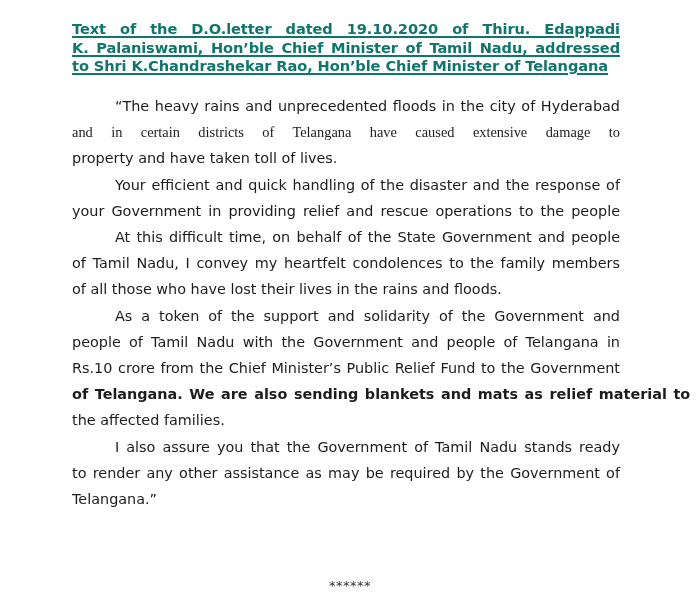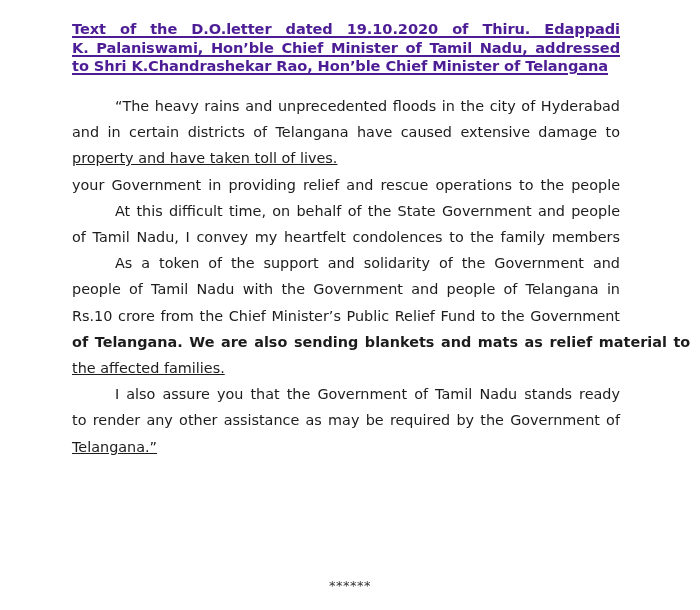--- a/index.html
+++ b/index.html
@@ -27,21 +27,21 @@
       left: 0;
       width: 548px;
       font-weight: bold;
       font-size: 14.6px;
       line-height: 18.6px;
       text-decoration: underline;
       text-decoration-thickness: 1.5px;
       text-underline-offset: 2px;
       text-align: justify;
       text-align-last: justify;
-      color: #4c1d95;
+      color: #0f766e;
       letter-spacing: -0.1px;
     }
     .title .line {
       display: block;
       text-align: justify;
       text-align-last: justify;
       white-space: nowrap;
     }
     .title .line.last {
       text-align-last: left;
@@ -61,21 +61,20 @@
       display: block;
       text-align: justify;
       text-align-last: justify;
       white-space: nowrap;
     }
     .para .line.first {
       padding-left: 43px;
     }
     .para .line.last {
       text-align-last: left;
-      text-decoration: underline;
     }
     .stars {
       position: absolute;
       top: 578px;
       left: 0;
       width: 700px;
       text-align: center;
       font-size: 13px;
       letter-spacing: 0.5px;
       color: #333;
@@ -87,29 +86,31 @@
 <div class="doc">
   <div class="title">
     <span class="line" style="display: block; word-spacing: 9.08984px;">Text of the D.O.letter dated 19.10.2020 of Thiru. Edappadi</span>
     <span class="line" style="display: block; word-spacing: 2.69727px;">K. Palaniswami, Hon’ble Chief Minister of Tamil Nadu, addressed</span>
     <span class="line last">to Shri K.Chandrashekar Rao, Hon’ble Chief Minister of Telangana</span>
   </div>
 
   <div class="body">
     <p class="para">
       <span class="line first" style="display: block; word-spacing: 1.03125px;">“The heavy rains and unprecedented floods in the city of Hyderabad</span>
-      <span class="line" style="display: block; word-spacing: 3.81875px;">and in certain districts of Telangana have caused extensive damage to</span>
+      <span class="line" style="display: block; word-spacing: 3.81875px; font-family: Liberation Serif, serif;">and in certain districts of Telangana have caused extensive damage to</span>
       <span class="line last">property and have taken toll of lives.</span>
     </p>
     <p class="para">
+      <span class="line first" style="display: block; word-spacing: 1.17045px;">Your efficient and quick handling of the disaster and the response of</span>
       <span class="line" style="display: block; word-spacing: 2.4875px;">your Government in providing relief and rescue operations to the people</span>
     </p>
     <p class="para">
       <span class="line first" style="display: block; word-spacing: 1.66193px;">At this difficult time, on behalf of the State Government and people</span>
       <span class="line" style="display: block; word-spacing: 2.08665px;">of Tamil Nadu, I convey my heartfelt condolences to the family members</span>
+      <span class="line last">of all those who have lost their lives in the rains and floods.</span>
     </p>
     <p class="para">
       <span class="line first" style="display: block; word-spacing: 4.34801px;">As a token of the support and solidarity of the Government and</span>
       <span class="line" style="display: block; word-spacing: 3.65341px;">people of Tamil Nadu with the Government and people of Telangana in</span>
       <span class="line" style="display: block; word-spacing: 1.03977px;">Rs.10 crore from the Chief Minister’s Public Relief Fund to the Government</span>
       <span class="line" style="display: block; word-spacing: 1.58333px; font-weight: bold;">of Telangana. We are also sending blankets and mats as relief material to</span>
       <span class="line last">the affected families.</span>
     </p>
     <p class="para">
       <span class="line first" style="display: block; word-spacing: 2.48295px;">I also assure you that the Government of Tamil Nadu stands ready</span>

